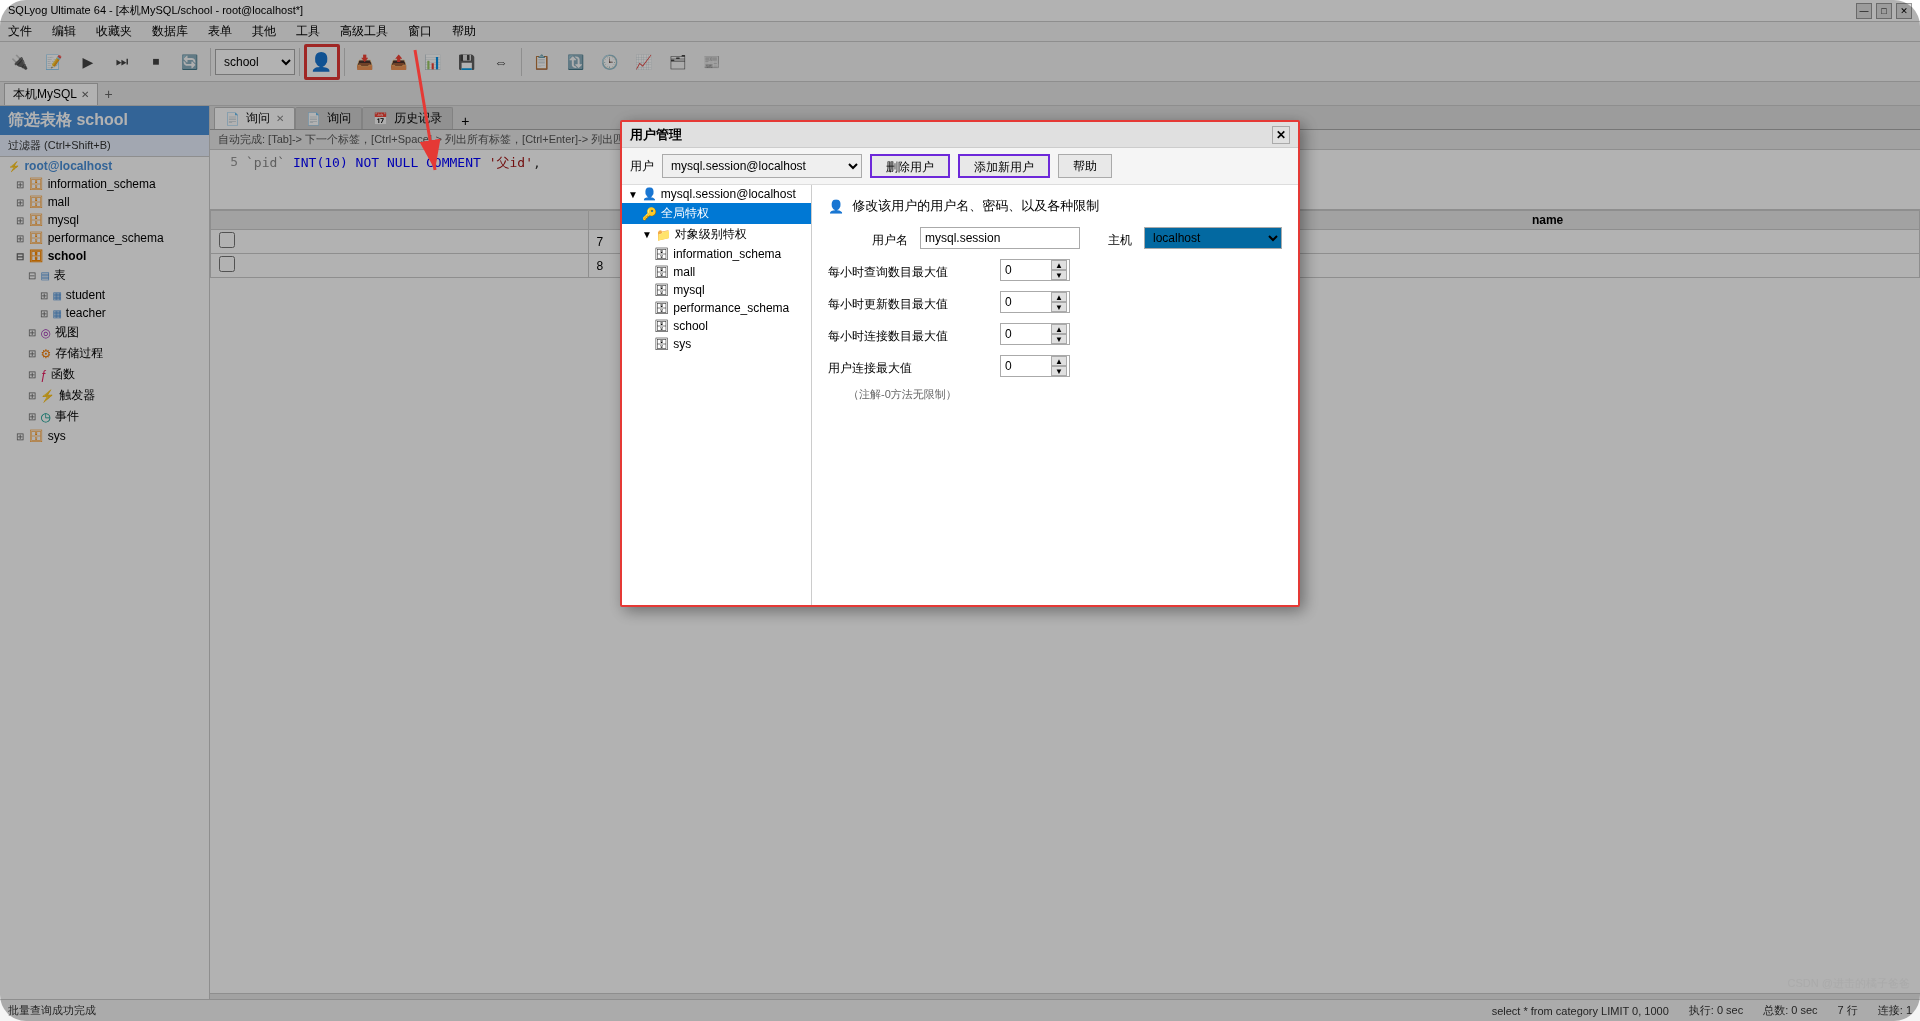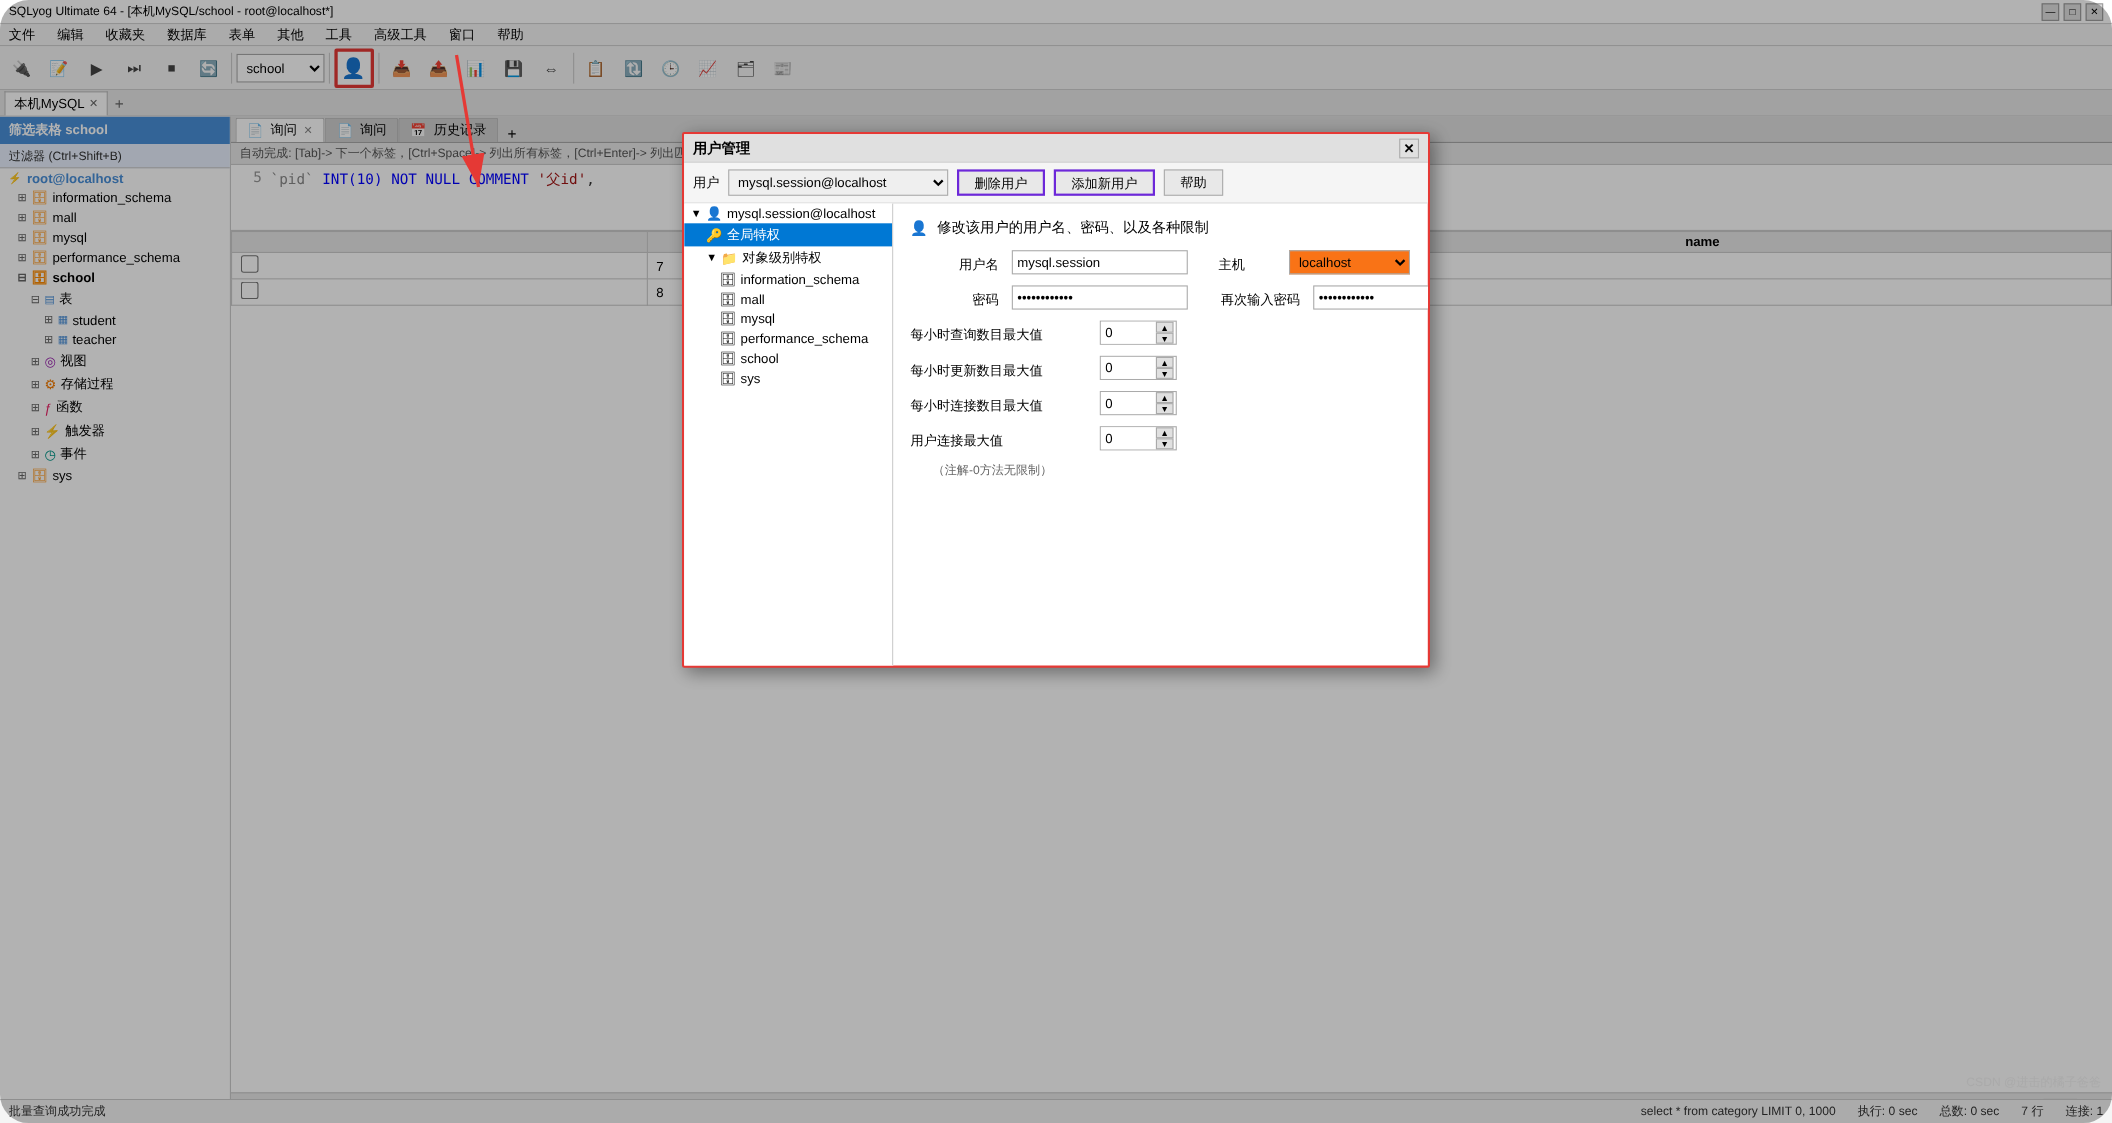--- a/index.html
+++ b/index.html
@@ -100,21 +100,21 @@
       width: 210px;
       background: white;
       border-right: 1px solid #ccc;
       overflow-y: auto;
       flex-shrink: 0;
     }
     .filter-header {
       background: #4a90d9;
       color: white;
       padding: 4px 8px;
-      font-size: 12px;
+      font-size: 16px;
       font-weight: bold;
     }
     .filter-subheader {
       background: #e8f0fe;
       color: #333;
       padding: 3px 8px;
       font-size: 11px;
       border-bottom: 1px solid #ccc;
     }
     .tree-item {
@@ -347,22 +347,21 @@
       height: 22px;
       font-size: 12px;
       width: 160px;
     }
     .form-select {
       border: 1px solid #aaa;
       padding: 2px 4px;
       height: 22px;
       font-size: 12px;
       width: 160px;
-      background: #f97316;
-      margin-left: 28px;
+      background: #0369a1;
     }
     .form-spinbox {
       border: 1px solid #aaa;
       width: 70px;
       height: 22px;
       display: flex;
       align-items: center;
     }
     .form-spinbox input {
       border: none; width: 50px; height: 20px; padding: 0 4px; font-size: 12px;
@@ -703,26 +702,20 @@
 
         <div class="form-row">
           <span class="form-label">用户名</span>
           <input class="form-input" type="text" value="mysql.session" style="">
           <span class="form-label" style="width:40px; text-align:right;">主机</span>
           <select class="form-select">
             <option>localhost</option>
           </select>
         </div>
 
-        <div class="form-row">
-          <span class="form-label">密码</span>
-          <input class="form-input" type="password" value="myssqlpasswd" style="">
-          <span class="form-label" style="width:90px; text-align:right;">再次输入密码</span>
-          <input class="form-input" type="password" value="myssqlpasswd" style="">
-        </div>
 
         <div class="form-row">
           <span class="form-label" style="width:160px; text-align:left;">每小时查询数目最大值</span>
           <div class="form-spinbox">
             <input type="text" value="0" style="">
             <div class="form-spinbox-btns">
               <div class="spin-btn">▲</div>
               <div class="spin-btn">▼</div>
             </div>
           </div>

